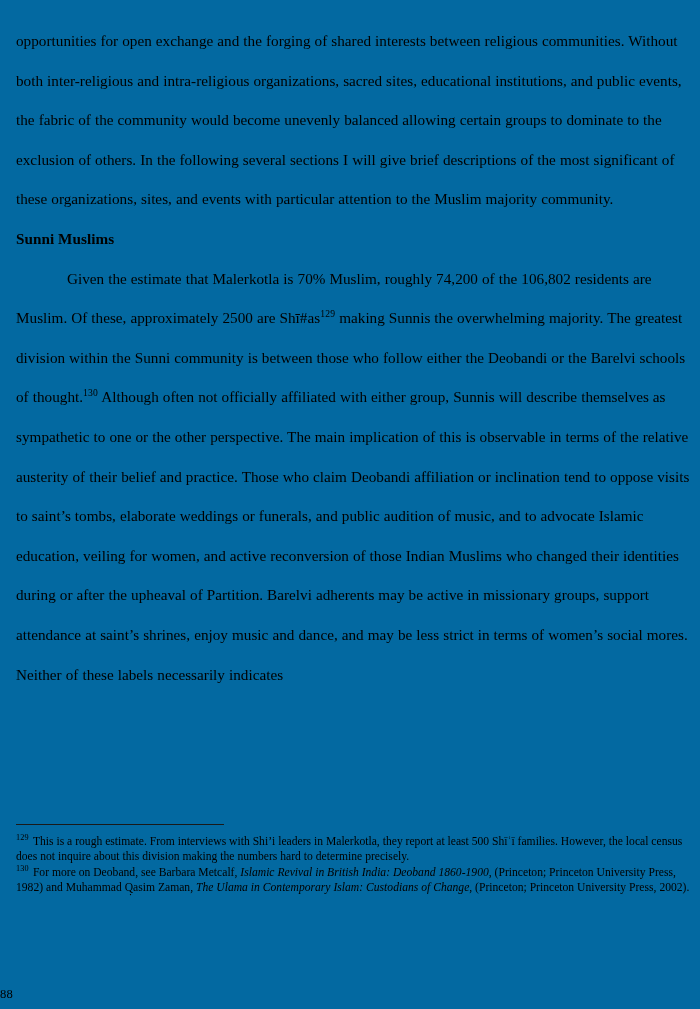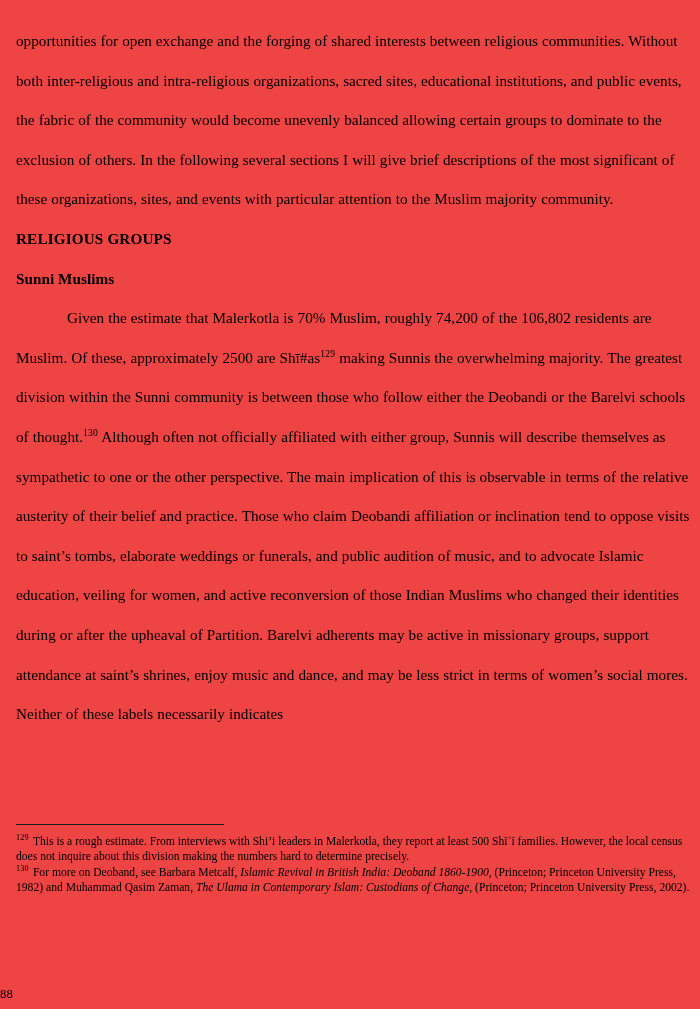--- a/index.html
+++ b/index.html
@@ -10,21 +10,21 @@
   }
   body {
     font-family: "Liberation Serif", "DejaVu Serif", serif;
     color: #000000;
   }
   .page {
     position: relative;
     width: 700px;
     height: 1009px;
     margin: 0 auto;
-    background: #ef4444;
+    background: #0369a1;
     box-sizing: border-box;
     overflow: hidden;
   }
   .content {
     position: absolute;
     left: 16px;
     top: 0;
     width: 676px;
   }
 
@@ -113,21 +113,20 @@
 </style>
 </head>
 <body>
 
 <div class="page">
 
   <div class="content">
 
     <p class="body-par first">opportunities for open exchange and the forging of shared interests between religious communities.  Without both inter-religious and intra-religious organizations, sacred sites, educational institutions, and public events, the fabric of the community would become unevenly balanced allowing certain groups to dominate to the exclusion of others.  In the following several sections I will give brief descriptions of the most significant of these organizations, sites, and events with particular attention to the Muslim majority community.</p>
 
-    <h2 class="section-head">RELIGIOUS GROUPS</h2>
 
     <h3 class="sub-head">Sunni Muslims</h3>
 
     <p class="body-par"><span class="indent"></span><span>Given the estimate that Malerkotla is 70% Muslim, roughly 74,200 of the 106,802 residents are Muslim.  Of these, approximately 2500 are Shī#as</span><sup class="fn-ref">129</sup><span> making Sunnis the overwhelming majority.  The greatest division within the Sunni community is between those who follow either the Deobandi or the Barelvi schools of thought.</span><sup class="fn-ref">130</sup><span>  Although often not officially affiliated with either group, Sunnis will describe themselves as sympathetic to one or the other perspective.  The main implication of this is observable in terms of the relative austerity of their belief and practice.  Those who claim Deobandi affiliation or inclination tend to oppose visits to saint’s tombs, elaborate weddings or funerals, and public audition of music, and to advocate Islamic education, veiling for women, and active reconversion of those Indian Muslims who changed their identities during or after the upheaval of Partition.  Barelvi adherents may be active in missionary groups, support attendance at saint’s shrines, enjoy music and dance, and may be less strict in terms of women’s social mores.  Neither of these labels necessarily indicates</span></p>
 
   </div>
 
   <div class="footnotes">
 
     <hr class="fn-rule">

